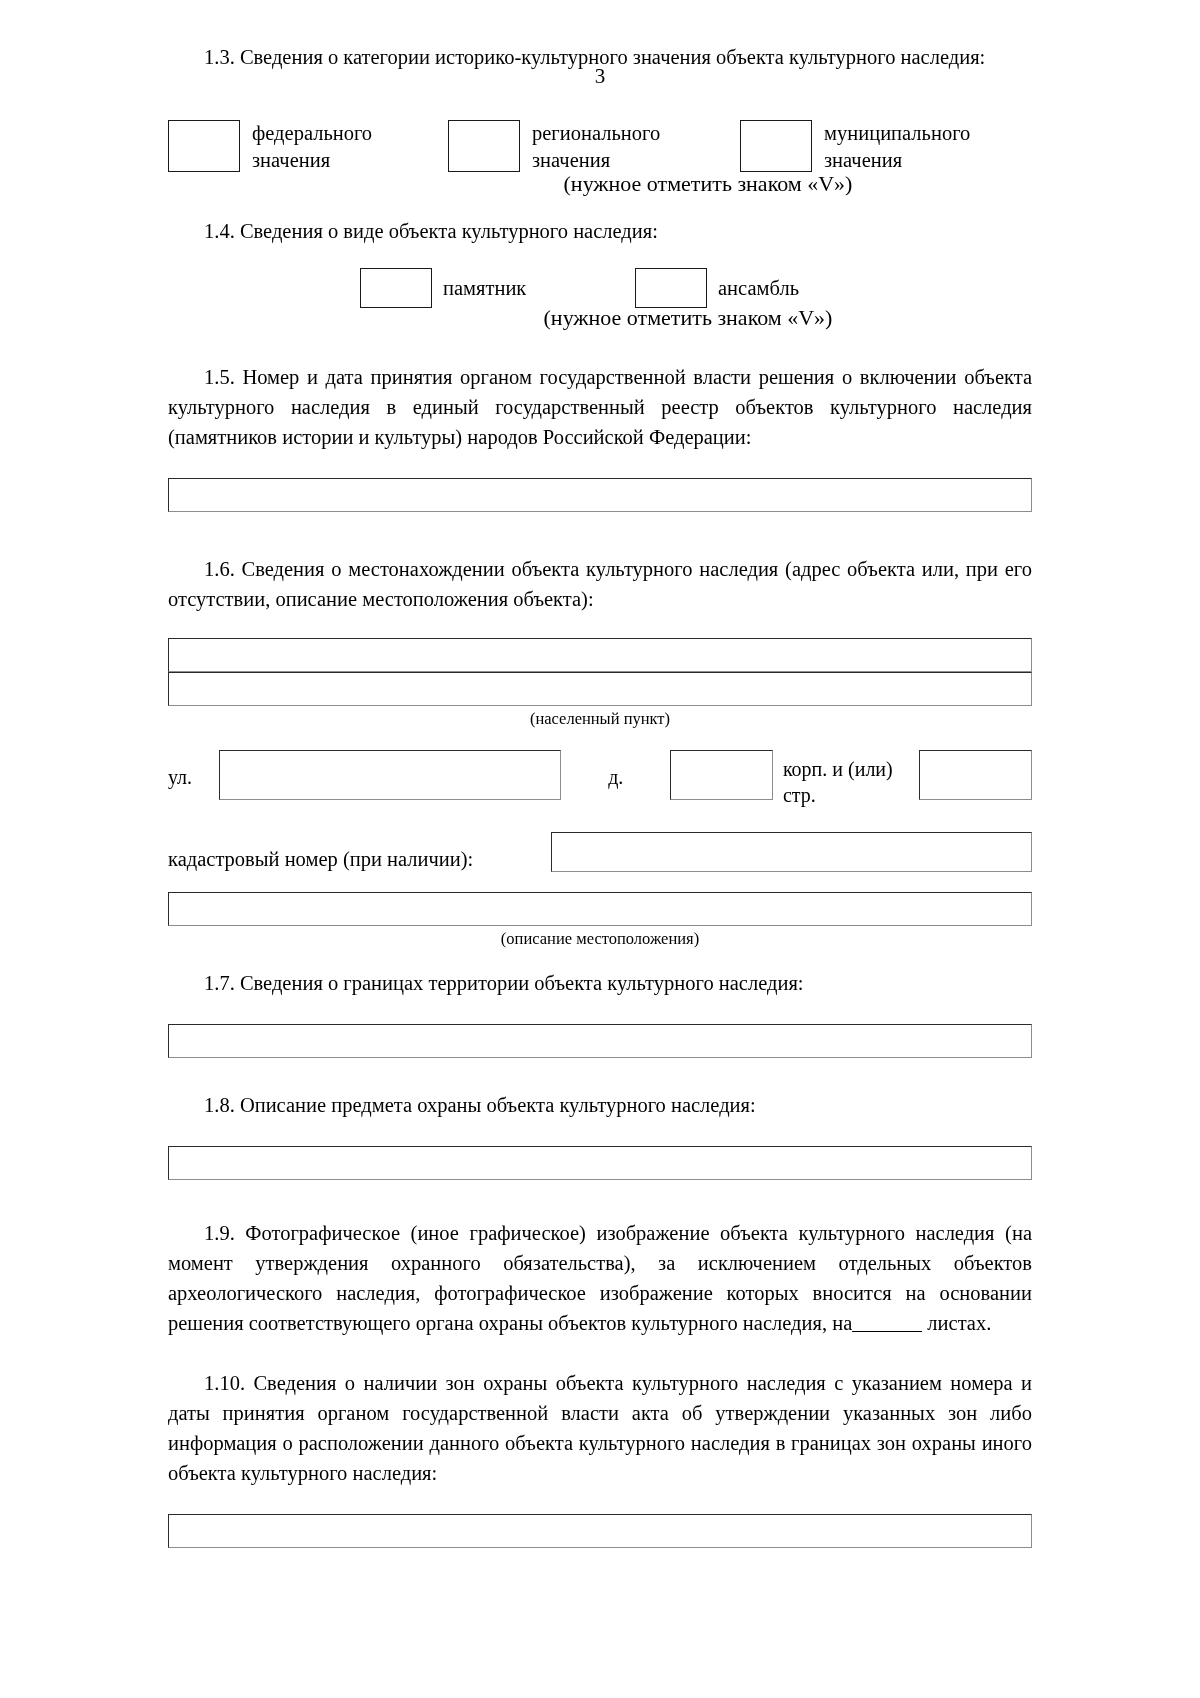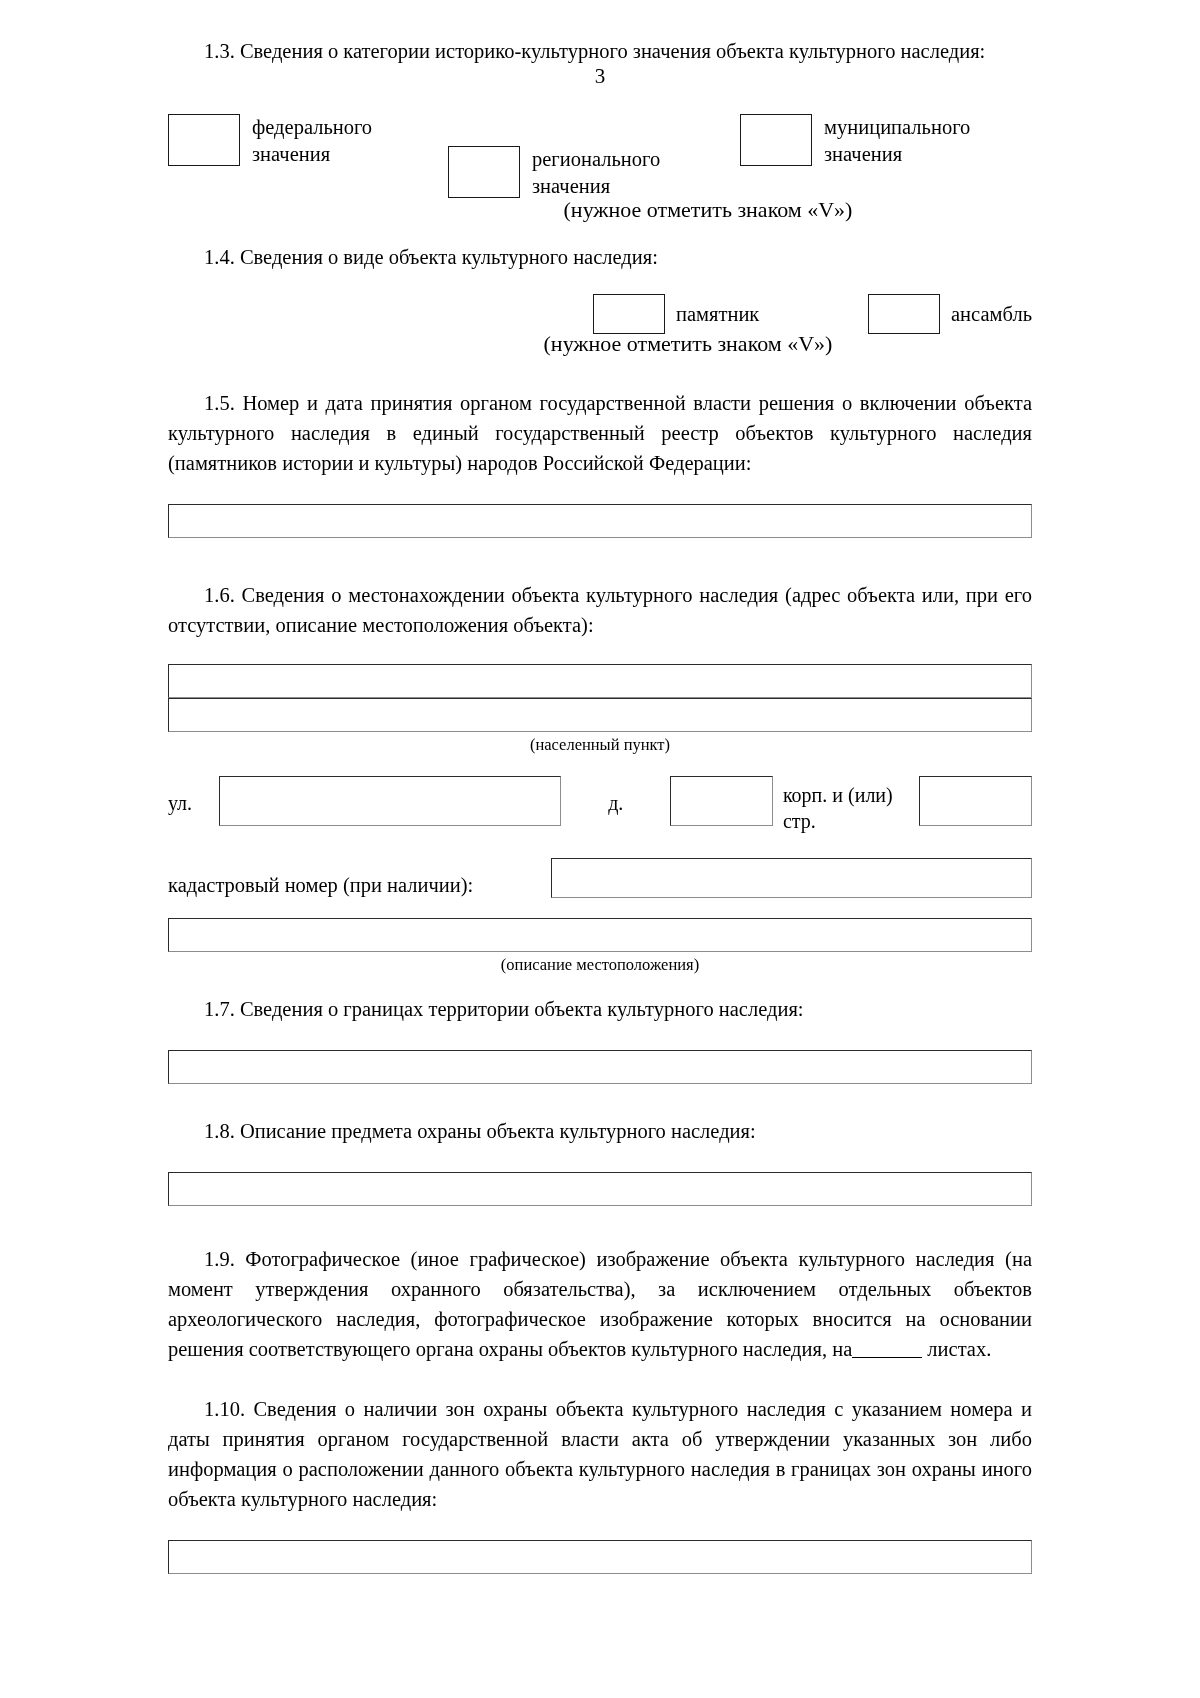--- a/index.html
+++ b/index.html
@@ -18,21 +18,21 @@
     height: 1698px;
     margin: 0 auto;
     background: #ffffff;
     box-sizing: border-box;
     padding: 0;
     overflow: hidden;
   }
   .content {
     position: absolute;
     left: 168px;
-    top: 10px;
+    top: 16px;
     width: 864px;
   }
 
   .page-number {
     text-align: center;
     font-size: 21px;
     line-height: 1;
     padding-top: 66px;
     letter-spacing: 0.2px;
   }
@@ -199,41 +199,41 @@
     <p class="para">1.3. Сведения о категории историко-культурного значения объекта культурного наследия:</p>
 
     <div class="sp-48"></div>
 
     <div class="cbrow">
       <div class="cbgroup" style="width:280px;">
         <div class="checkbox"></div>
         <div class="cblabel">федерального
 значения</div>
       </div>
-      <div class="cbgroup" style="width:292px;margin-top:32px;">
+      <div class="cbgroup" style="width:292px;">
         <div class="checkbox"></div>
         <div class="cblabel">регионального
 значения</div>
       </div>
       <div class="cbgroup">
         <div class="checkbox"></div>
         <div class="cblabel">муниципального
 значения</div>
       </div>
     </div>
 
     <div class="note shift-a">(нужное отметить знаком «V»)</div>
 
     <div class="sp-22"></div>
 
     <p class="para">1.4. Сведения о виде объекта культурного наследия:</p>
 
     <div class="sp-22"></div>
 
-    <div class="cbrow" style="padding-left:192px;justify-content:flex-end;">
+    <div class="cbrow" style="padding-left:192px;">
       <div class="cbgroup" style="width:275px;">
         <div class="checkbox sm"></div>
         <div class="cblabel inline">памятник</div>
       </div>
       <div class="cbgroup">
         <div class="checkbox sm"></div>
         <div class="cblabel inline">ансамбль</div>
       </div>
     </div>
 

